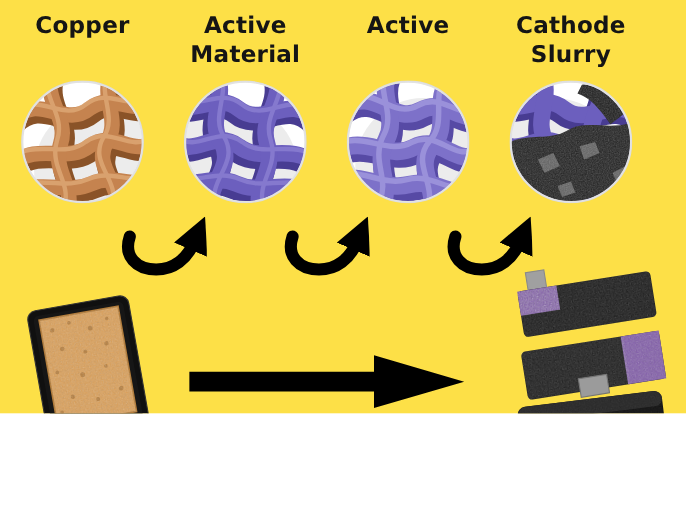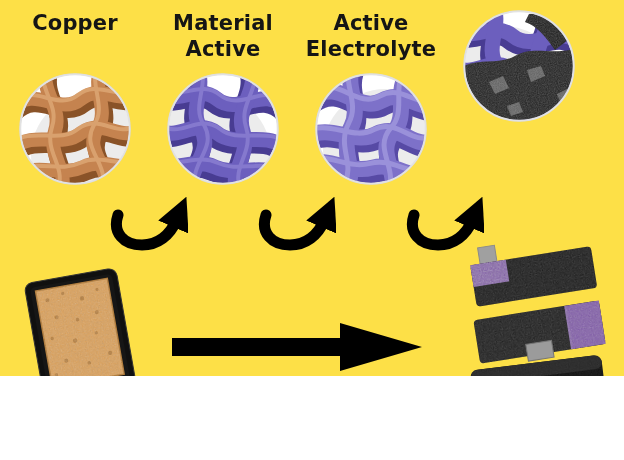--- a/index.html
+++ b/index.html
@@ -57,57 +57,60 @@
           <use href="#net" stroke-width="14" stroke="#c5834f"></use>
           <use href="#net" stroke-width="4" transform="translate(-3,-4)" opacity="0.5" stroke="#eebf8d"></use>
         </g>
       </g>
       <circle cx="56" cy="56" r="54.5" fill="none" stroke="#e2e2e2" stroke-width="1.5"></circle>
     </svg>
   </div>
 
   <div class="step" style="left:148px">
     <div class="step-label">
+      <div>Active</div>
       <div>Material</div>
-      <div>Active</div>
     </div>
     <svg class="foam-circle" viewBox="0 0 112 112">
       <circle cx="56" cy="56" r="55" fill="#ffffff" stroke="#dcdcdc" stroke-width="1.5"></circle>
       <g clip-path="url(#cclip)">
         <circle cx="42" cy="82" r="62" fill="#ececec"></circle>
         <g transform="translate(112,0) scale(-1,1)" fill="none" stroke-linecap="round" stroke-linejoin="round">
           <use href="#net" stroke-width="18" transform="translate(3,5)" stroke="#483c92"></use>
           <use href="#net" stroke-width="15" stroke="#6c5fbe"></use>
           <use href="#net" stroke-width="4" transform="translate(-3,-4)" opacity="0.5" stroke="#9d93dd"></use>
         </g>
       </g>
       <circle cx="56" cy="56" r="54.5" fill="none" stroke="#e2e2e2" stroke-width="1.5"></circle>
     </svg>
   </div>
 
   <div class="step" style="left:296px">
     <div class="step-label">
       <div>Active</div>
-      <div>Electrolyte</div>
     </div>
     <svg class="foam-circle" viewBox="0 0 112 112">
       <circle cx="56" cy="56" r="55" fill="#ffffff" stroke="#dcdcdc" stroke-width="1.5"></circle>
       <g clip-path="url(#cclip)">
         <circle cx="70" cy="78" r="62" fill="#ececec"></circle>
         <g transform="rotate(10 56 56)" fill="none" stroke-linecap="round" stroke-linejoin="round">
           <use href="#net" stroke-width="19" transform="translate(3,5)" stroke="#574aa5"></use>
           <use href="#net" stroke-width="16" stroke="#7d71c9"></use>
           <use href="#net" stroke-width="5" transform="translate(-3,-4)" opacity="0.55" stroke="#b3abe8"></use>
         </g>
       </g>
       <circle cx="56" cy="56" r="54.5" fill="none" stroke="#e2e2e2" stroke-width="1.5"></circle>
     </svg>
   </div>
 
   <div class="step" style="left:444px">
+    <div class="step-label">
+      <div>Cathode</div>
+      <div>Slurry</div>
+    </div>
     <svg class="foam-circle" viewBox="0 0 112 112">
       <circle cx="56" cy="56" r="55" fill="#ffffff" stroke="#dcdcdc" stroke-width="1.5"></circle>
       <g clip-path="url(#cclip)">
         <circle cx="40" cy="78" r="62" fill="#ececec"></circle>
         <g transform="translate(112,0) scale(-1,1)" fill="none" stroke-linecap="round" stroke-linejoin="round">
           <use href="#net" stroke-width="18" transform="translate(3,5)" stroke="#483c92"></use>
           <use href="#net" stroke-width="15" stroke="#6c5fbe"></use>
         </g>
         <g>
           <path d="M-6 60 C14 46 34 56 52 46 C72 34 92 48 118 36 L118 118 L-6 118 Z" fill="#222222"></path>

